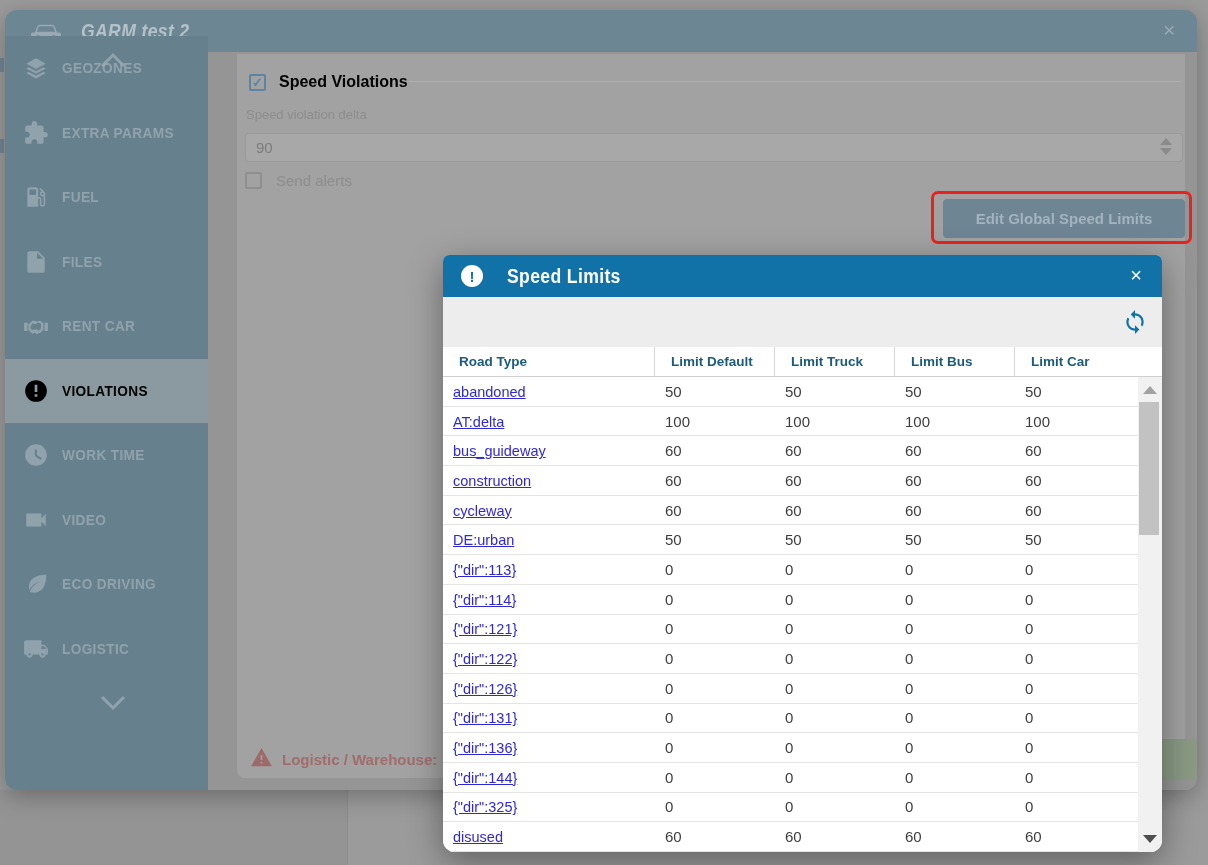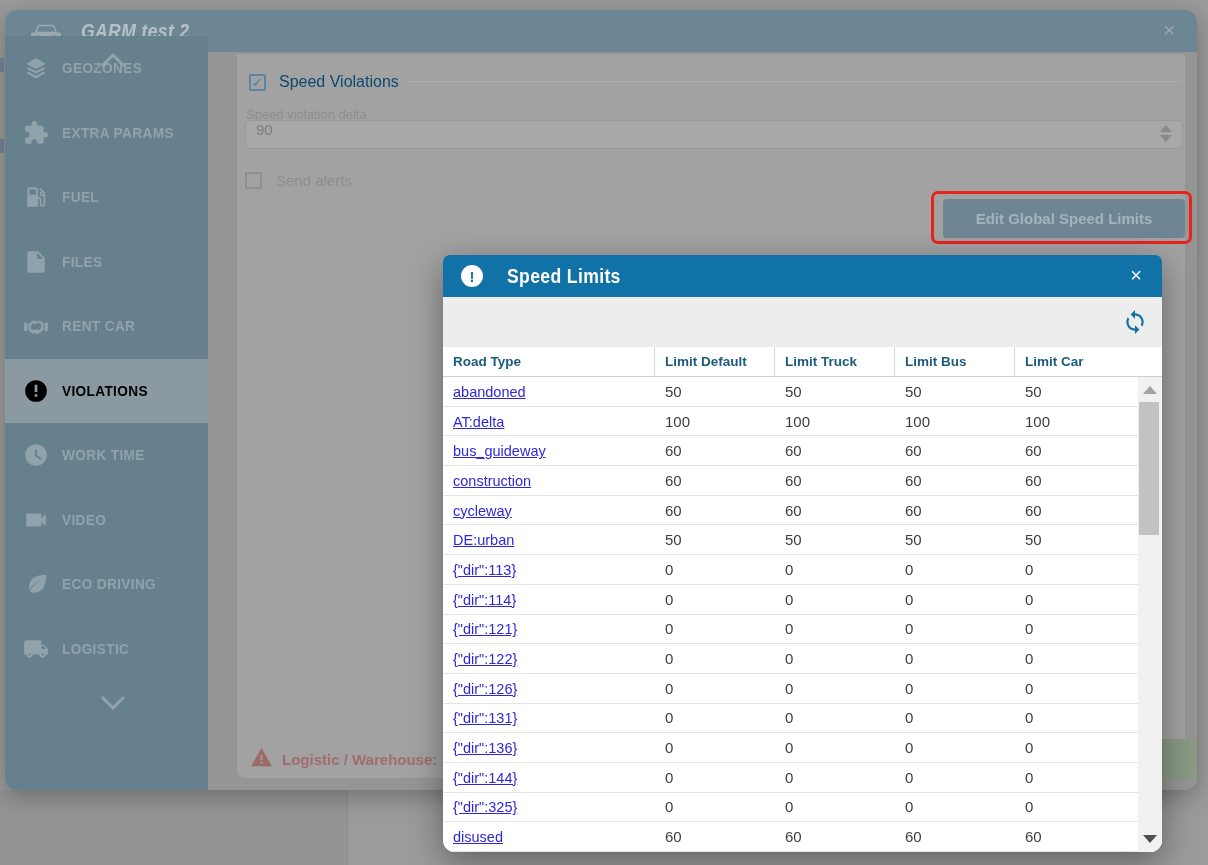--- a/index.html
+++ b/index.html
@@ -38,25 +38,25 @@
   .scroll-down{top:655px;}
 
   
   .content{position:absolute;left:203px;top:42px;right:0;bottom:0;background:#959595;}
   .panel{position:absolute;left:29px;top:2px;width:948px;height:724px;background:#a2a2a2;border-radius:0 0 8px 8px;}
   .sv-row{position:absolute;left:12px;top:19px;display:flex;align-items:center;gap:13px;}
   .checkbox{width:17px;height:17px;border-radius:2px;box-sizing:border-box;display:flex;align-items:center;justify-content:center;}
   .checkbox.blue{border:2px solid #5d85a3;}
   .checkbox.plain{border:2px solid #8f8f8f;}
   .check-glyph{font-size:13px;font-weight:bold;color:#5d85a3;line-height:1;}
-  .sv-label{font-size:16px;font-weight:400;color:#0c4a6e;}
+  .sv-label{font-size:16px;font-weight:700;color:#000000;}
   .legend-line{position:absolute;left:172px;top:27px;right:4px;height:1px;background:#aeaeae;}
   .delta-label{position:absolute;left:9px;top:53px;font-size:13px;color:#8d8d8d;}
-  .delta-input{position:absolute;left:8px;top:66px;width:938px;height:29px;box-sizing:border-box;
-    background:#a8a8a8;border:1px solid #999;border-radius:4px;display:flex;}
+  .delta-input{position:absolute;left:8px;top:79px;width:938px;height:29px;box-sizing:border-box;
+    background:#a8a8a8;border:1px solid #999;border-radius:4px;display:flex;align-items:center;}
   .delta-value{margin-left:10px;font-size:15px;color:#7d7d7d;}
   .spinner{position:absolute;right:10px;top:4px;display:flex;flex-direction:column;gap:3px;}
   .spin-up{width:0;height:0;border-left:6px solid transparent;border-right:6px solid transparent;border-bottom:7px solid #8a8a8a;}
   .spin-down{width:0;height:0;border-left:6px solid transparent;border-right:6px solid transparent;border-top:7px solid #8a8a8a;}
   .alerts-row{position:absolute;left:8px;top:118px;display:flex;align-items:center;gap:14px;}
   .alerts-label{font-size:15px;color:#8d8d8d;}
   .edit-btn{position:absolute;left:706px;top:145px;width:242px;height:39px;background:#6e8593;border:none;
     border-radius:4px;color:#a3b3bf;font-weight:bold;font-size:15px;font-family:"Liberation Sans",sans-serif;}
   .red-box{position:absolute;left:694px;top:137px;width:255px;height:47px;border:3px solid #e8231d;border-radius:7px;z-index:20;}
   .warning-row{position:absolute;left:14px;top:694px;display:flex;align-items:center;gap:10px;}
@@ -72,21 +72,21 @@
     display:flex;flex-direction:column;overflow:hidden;}
   .modal-header{flex:0 0 42px;background:#1172a8;display:flex;align-items:center;position:relative;}
   .info-icon{margin-left:18px;width:22px;height:22px;border-radius:50%;background:#fff;display:flex;align-items:center;justify-content:center;
     color:#1172a8;font-weight:bold;font-size:15px;}
   .modal-title{margin-left:24px;color:#fff;font-size:20px;font-weight:bold;letter-spacing:.4px;}
   .modal-close{position:absolute;right:20px;top:10px;color:#fff;font-size:20px;line-height:20px;font-weight:400;cursor:default;}
   .modal-toolbar{flex:0 0 50px;background:#ededed;position:relative;}
   .refresh-btn{position:absolute;right:14px;top:12px;width:26px;height:26px;background:none;border:none;padding:0;}
   .refresh-btn svg{width:26px;height:26px;fill:#1172a8;}
   .col-header{flex:0 0 29px;display:flex;background:#fff;border-bottom:1px solid #cfcfcf;}
-  .col-cell{display:flex;align-items:center;padding-left:10px;box-sizing:border-box;
+  .col-cell{display:flex;align-items:center;padding-left:16px;box-sizing:border-box;
     font-weight:bold;font-size:13.5px;color:#1c5b7c;border-right:1px solid #d8d8d8;}
   .col-cell:last-child{border-right:none;flex:1;}
   .w0{width:212px;} .w1{width:120px;} .w2{width:120px;} .w3{width:120px;}
   .table-wrap{flex:1;position:relative;background:#fff;}
   .table-body{position:absolute;left:0;top:0;width:695px;}
   .t-row{height:29.7px;display:flex;align-items:center;border-bottom:1px solid #e4e4e4;box-sizing:border-box;}
   .t-cell{padding-left:10px;box-sizing:border-box;font-size:15px;color:#3d3d3d;overflow:hidden;white-space:nowrap;}
   .t-cell.flex{flex:1;}
   .t-link{color:#2f28d8;text-decoration:underline;font-size:14.5px;cursor:pointer;}
   .scrollbar{position:absolute;right:0;top:0;width:24px;bottom:0;background:#f1f1f1;}

